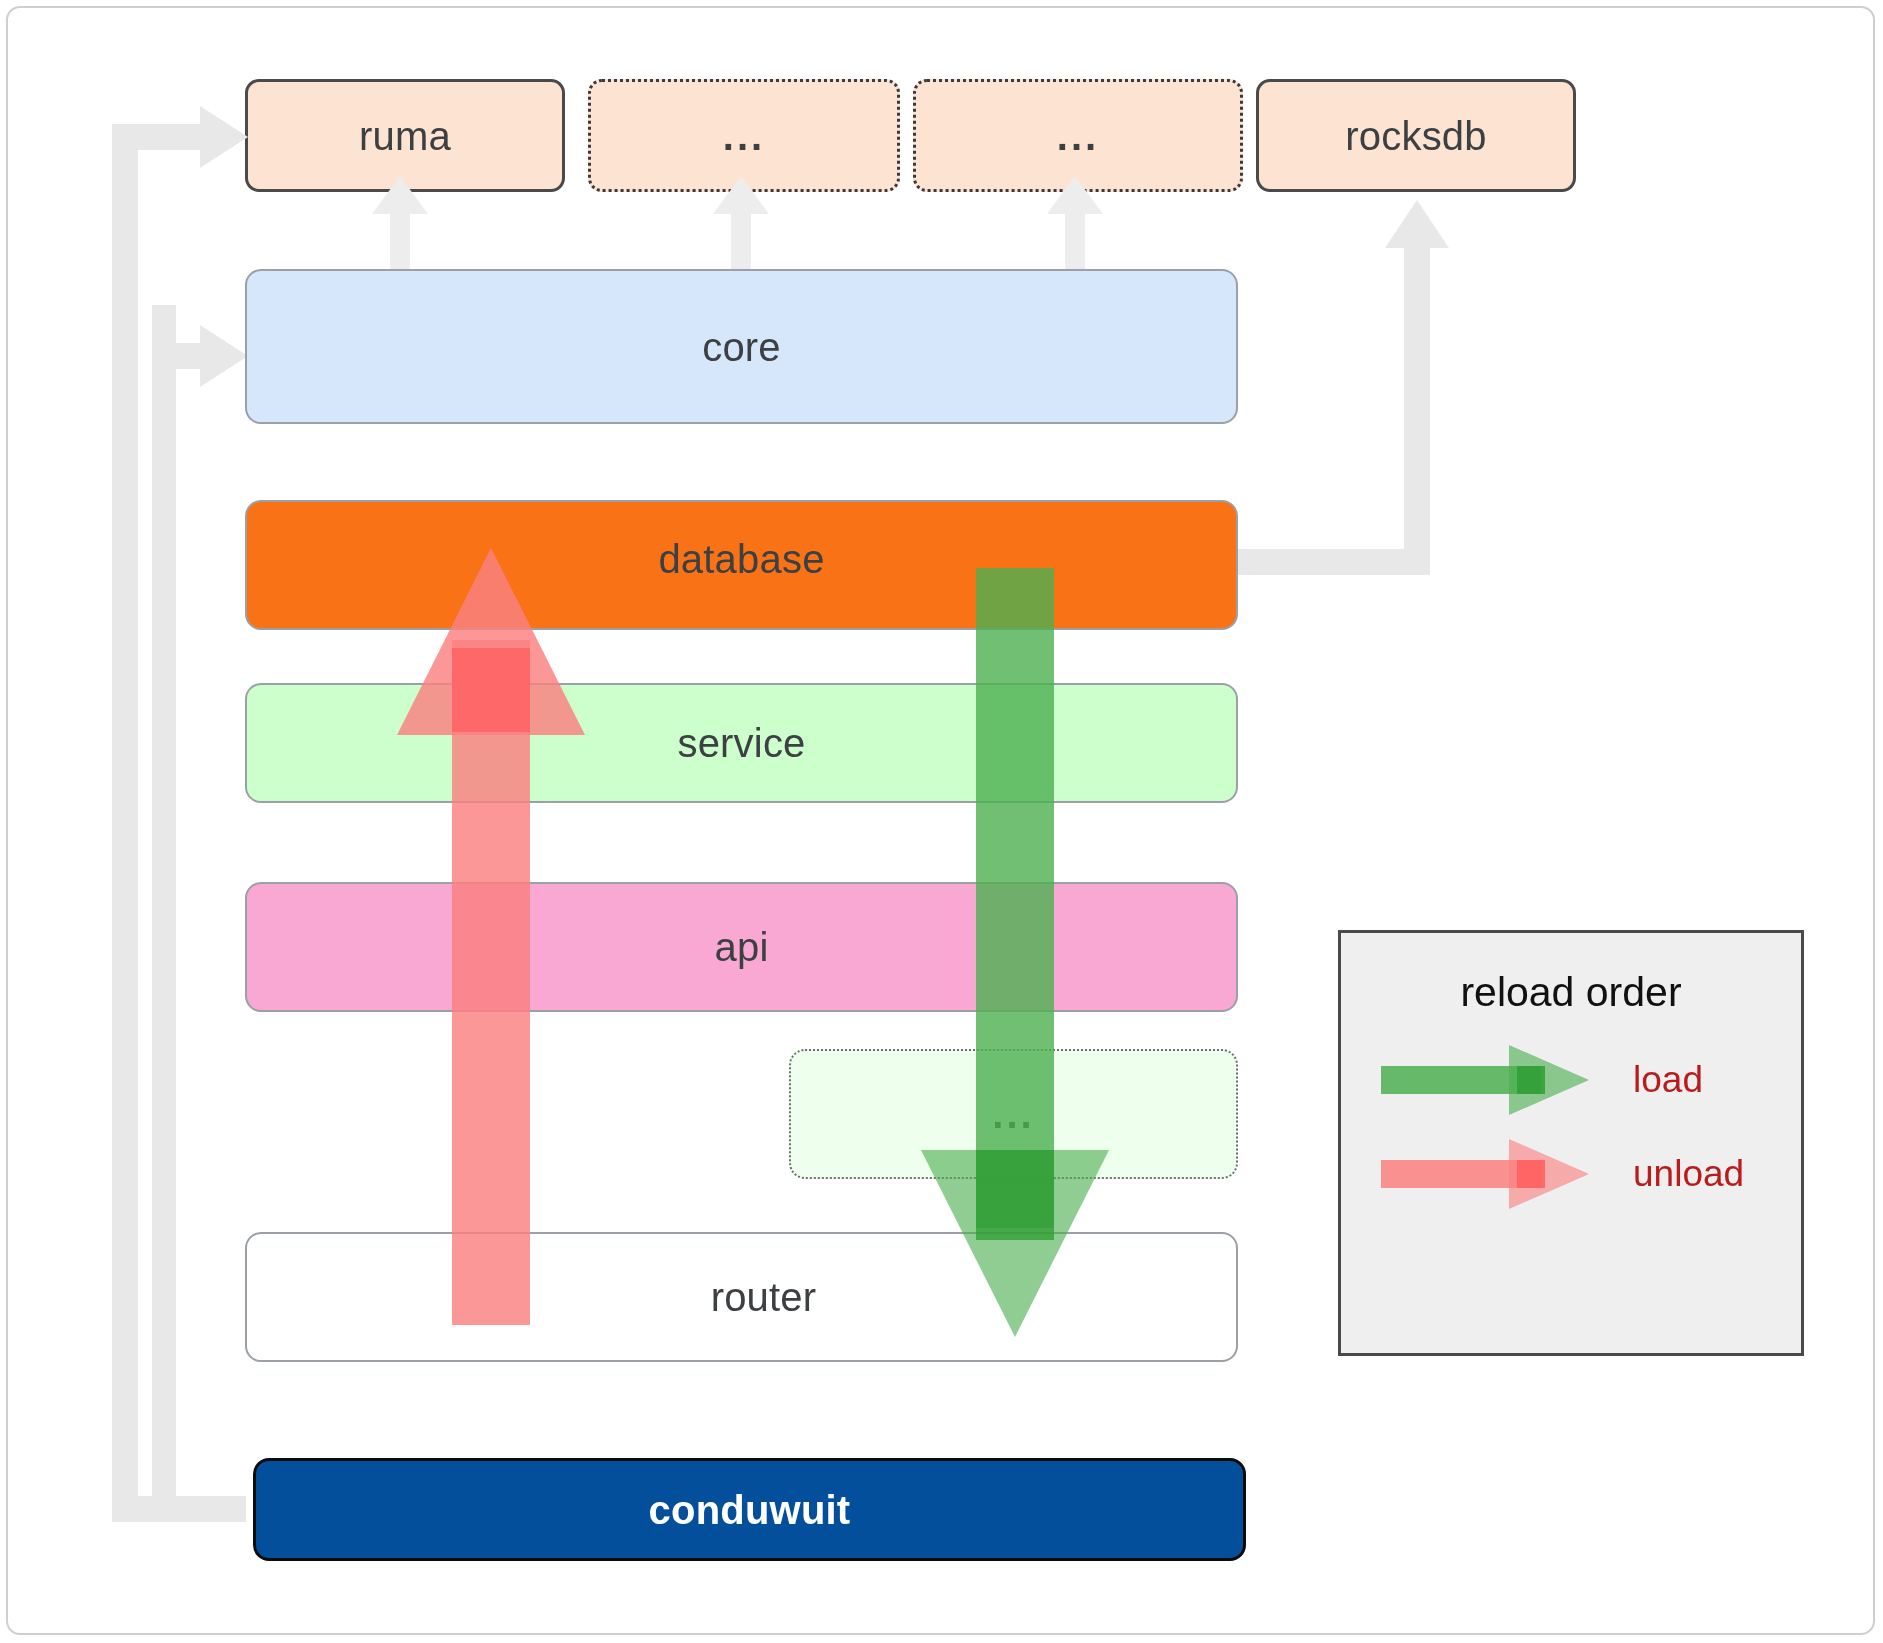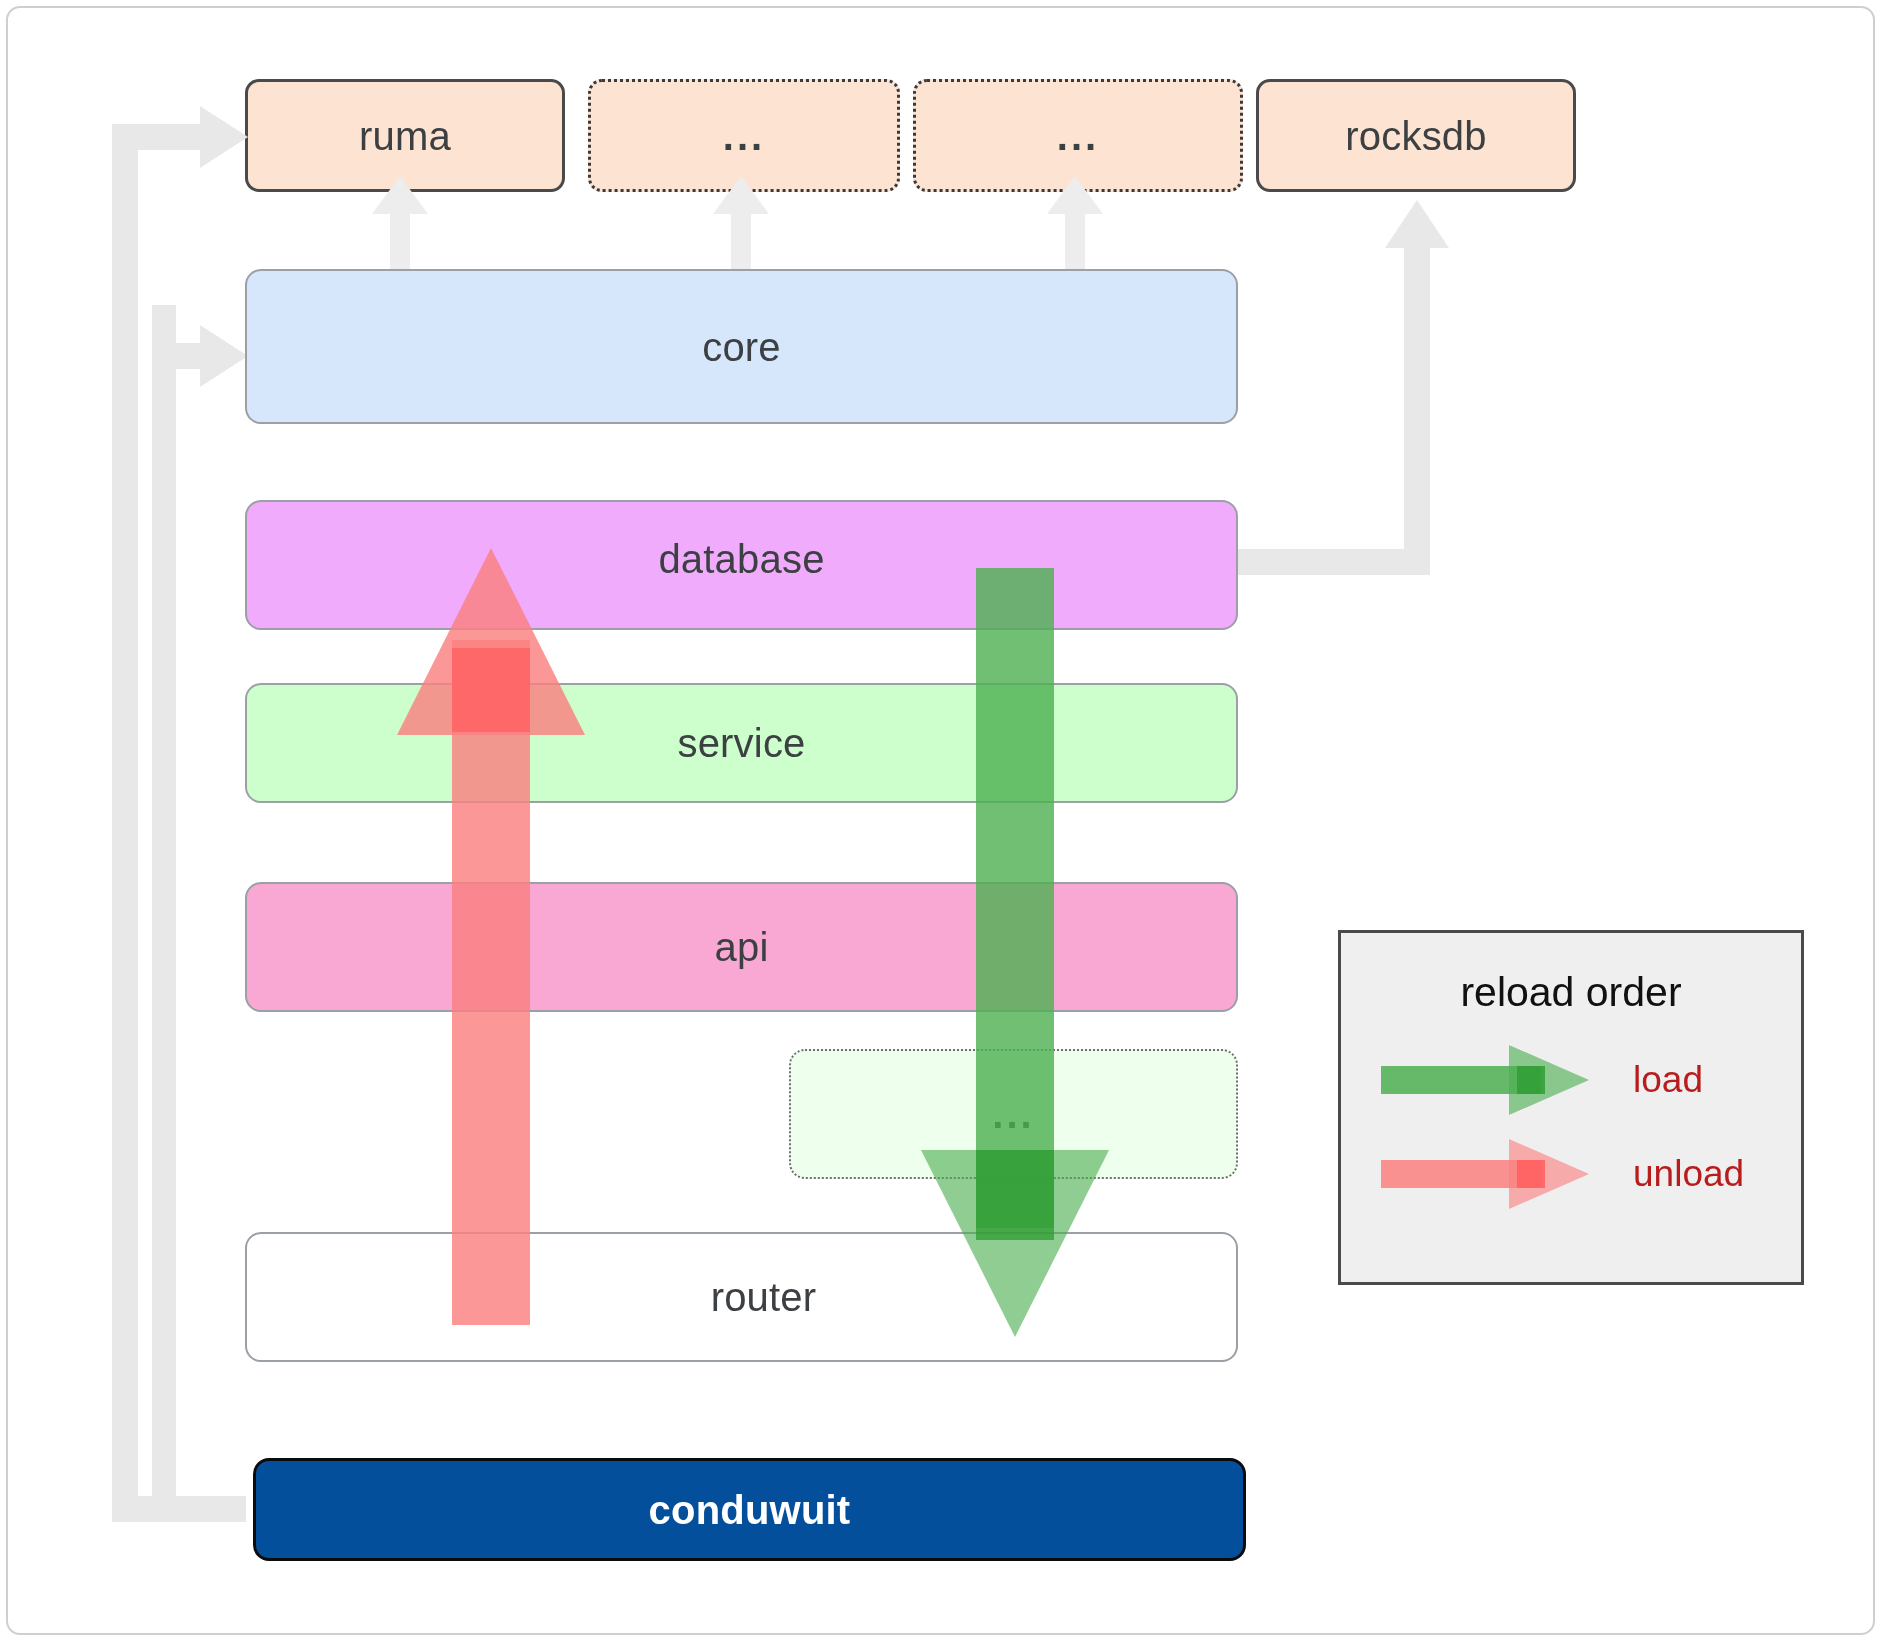--- a/index.html
+++ b/index.html
@@ -108,21 +108,21 @@
   </div>
 
   <div class="node dep" style="left:1256px;top:79px;width:320px;">
     <span class="lbl">rocksdb</span>
   </div>
 
   <div class="node core z-nodes" style="left:245px;top:269px;width:993px;">
     <span class="lbl">core</span>
   </div>
 
-  <div class="node lyr z-nodes" style="left:245px;top:500px;width:993px;height:130px;background:#f0abfc;">
+  <div class="node lyr z-nodes" style="left:245px;top:500px;width:993px;height:130px;background:#f97316;">
     <span class="lbl" style="position:relative;top:-6px;">database</span>
   </div>
 
   <div class="node lyr z-nodes" style="left:245px;top:683px;width:993px;height:120px;background:#ccffcc;">
     <span class="lbl">service</span>
   </div>
 
   <div class="node lyr z-nodes" style="left:245px;top:866px;width:993px;height:130px;background:#f9a8d4;margin-top:16px;">
     <span class="lbl">api</span>
   </div>
@@ -153,21 +153,21 @@
 
     <g>
       <rect x="976" y="568" width="78" height="660" fill="#4caf50" opacity="0.80"></rect>
       <polygon points="1015,1337 921,1150 1109,1150" fill="#4caf50" opacity="0.62"></polygon>
     </g>
     <g>
       <rect x="976" y="1150" width="78" height="90" fill="#2f9e35" opacity="0.78"></rect>
     </g>
   </svg>
 
-  <div class="legend" style="left:1338px;top:930px;width:466px;height:355px;">
+  <div class="legend" style="left:1338px;top:930px;width:466px;height:426px;">
     <div class="legend-title">reload order</div>
 
     <svg width="466" height="349" style="position:absolute;left:0;top:0;">
 
       <g>
         <rect x="40" y="133" width="160" height="28" fill="#4caf50" opacity="0.85"></rect>
         <polygon points="248,147 168,112 168,182" fill="#4caf50" opacity="0.62"></polygon>
         <rect x="176" y="133" width="28" height="28" fill="#2f9e35" opacity="0.85"></rect>
       </g>
 

